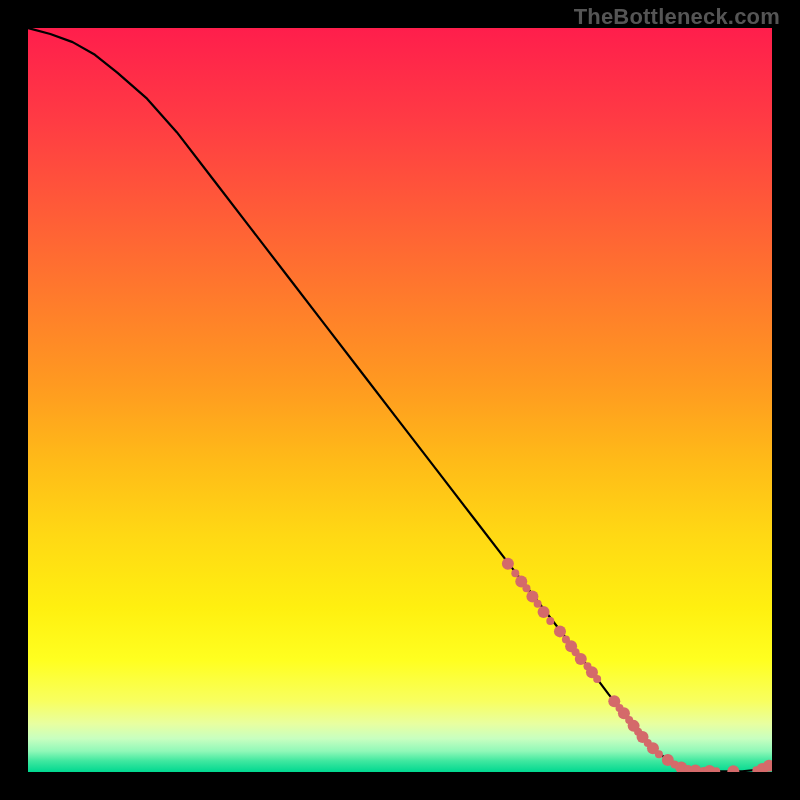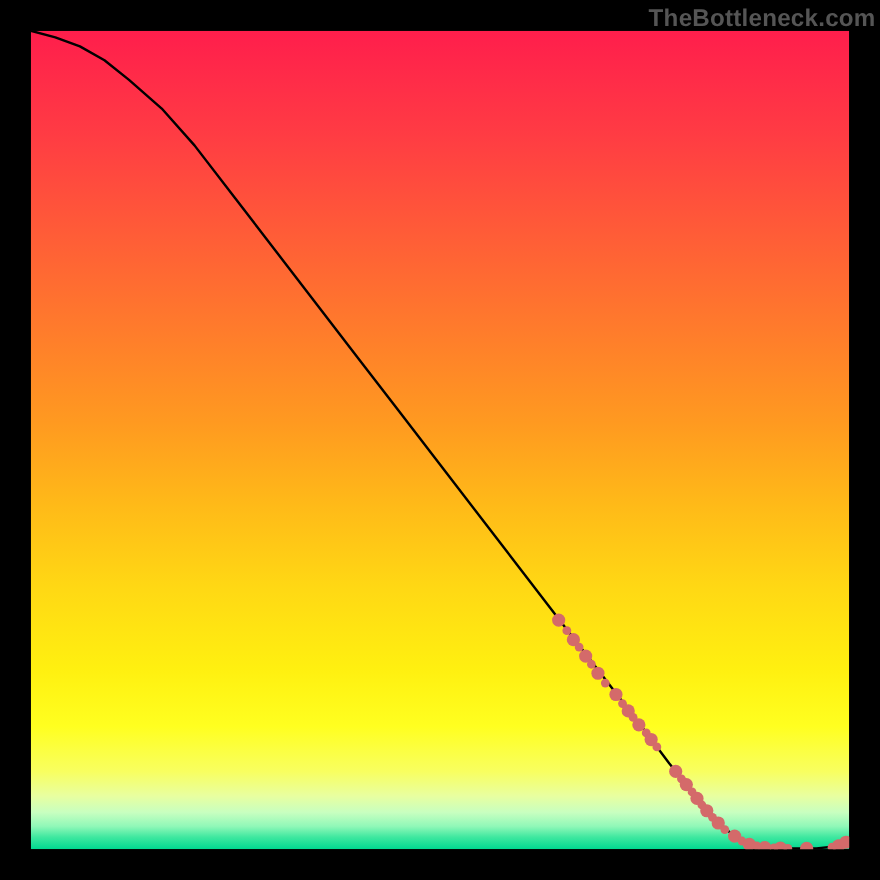--- a/index.html
+++ b/index.html
@@ -21,21 +21,21 @@
     position: absolute;
     left: 28px;
     top: 28px;
     width: 744px;
     height: 744px;
     
   }
   .watermark {
     position: absolute;
     top: 4px;
-    right: 4px;
+    right: 20px;
     color: #555;
     font-size: 22px;
     font-weight: 600;
     letter-spacing: 0.2px;
     user-select: none;
   }
 </style>
 </head>
 <body>
 

